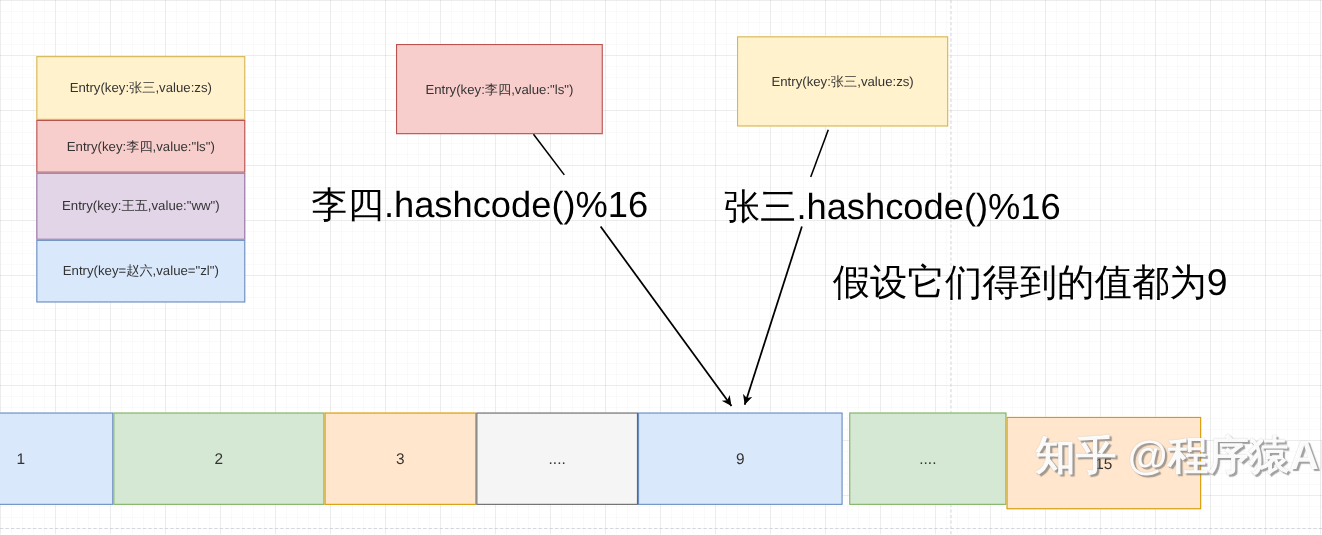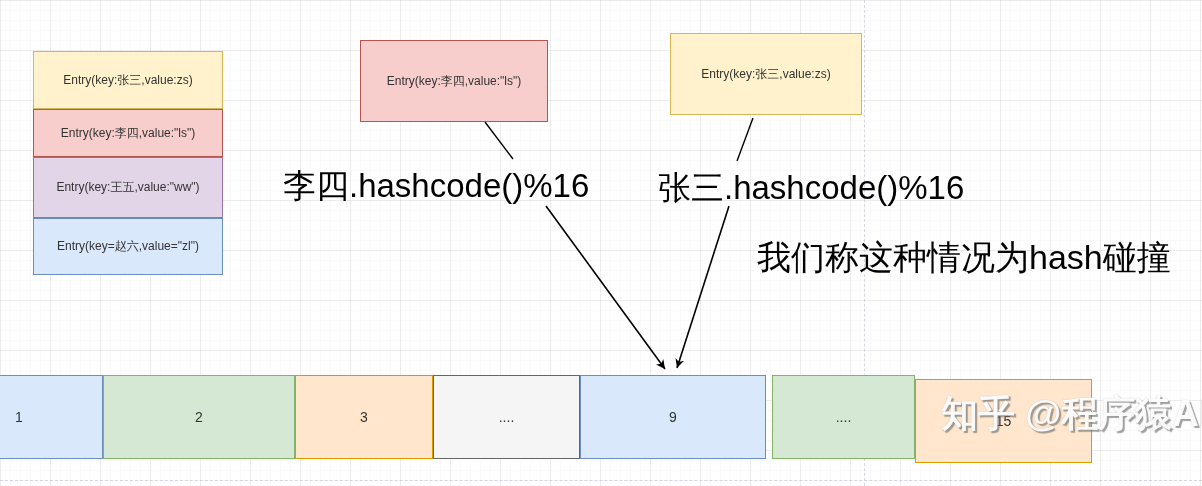--- a/index.html
+++ b/index.html
@@ -64,21 +64,21 @@
     <span>Entry(key:李四,value:"ls")</span>
   </div>
   <div class="ebox" style="left: 670px; top: 33px; width: 192px; height: 82px; z-index: 2; background: rgb(255, 242, 204); border-color: rgb(214, 182, 86);">
     <span>Entry(key:张三,value:zs)</span>
   </div>
 
   <div class="formula" style="left:283px;top:164px;">李四.hashcode()%16</div>
   <div class="formula" style="left:658px;top:166px;">张三.hashcode()%16</div>
 
   <div class="explain" style="left:757px;top:234px;">
-    <div>我们称这种情况为hash碰撞</div>
+    <div>假设它们得到的值都为9</div>
   </div>
 
   <div class="cell" style="left: -65px; top: 375px; width: 168px; height: 84px; z-index: 1; background: rgb(218, 232, 252); border-color: rgb(108, 142, 191);">
     <span>1</span>
   </div>
   <div class="cell" style="left: 103px; top: 375px; width: 192px; height: 84px; z-index: 1; background: rgb(213, 232, 212); border-color: rgb(130, 179, 102);">
     <span>2</span>
   </div>
   <div class="cell" style="left: 295px; top: 375px; width: 138px; height: 84px; z-index: 1; background: rgb(255, 230, 204); border-color: rgb(215, 155, 0);">
     <span>3</span>

